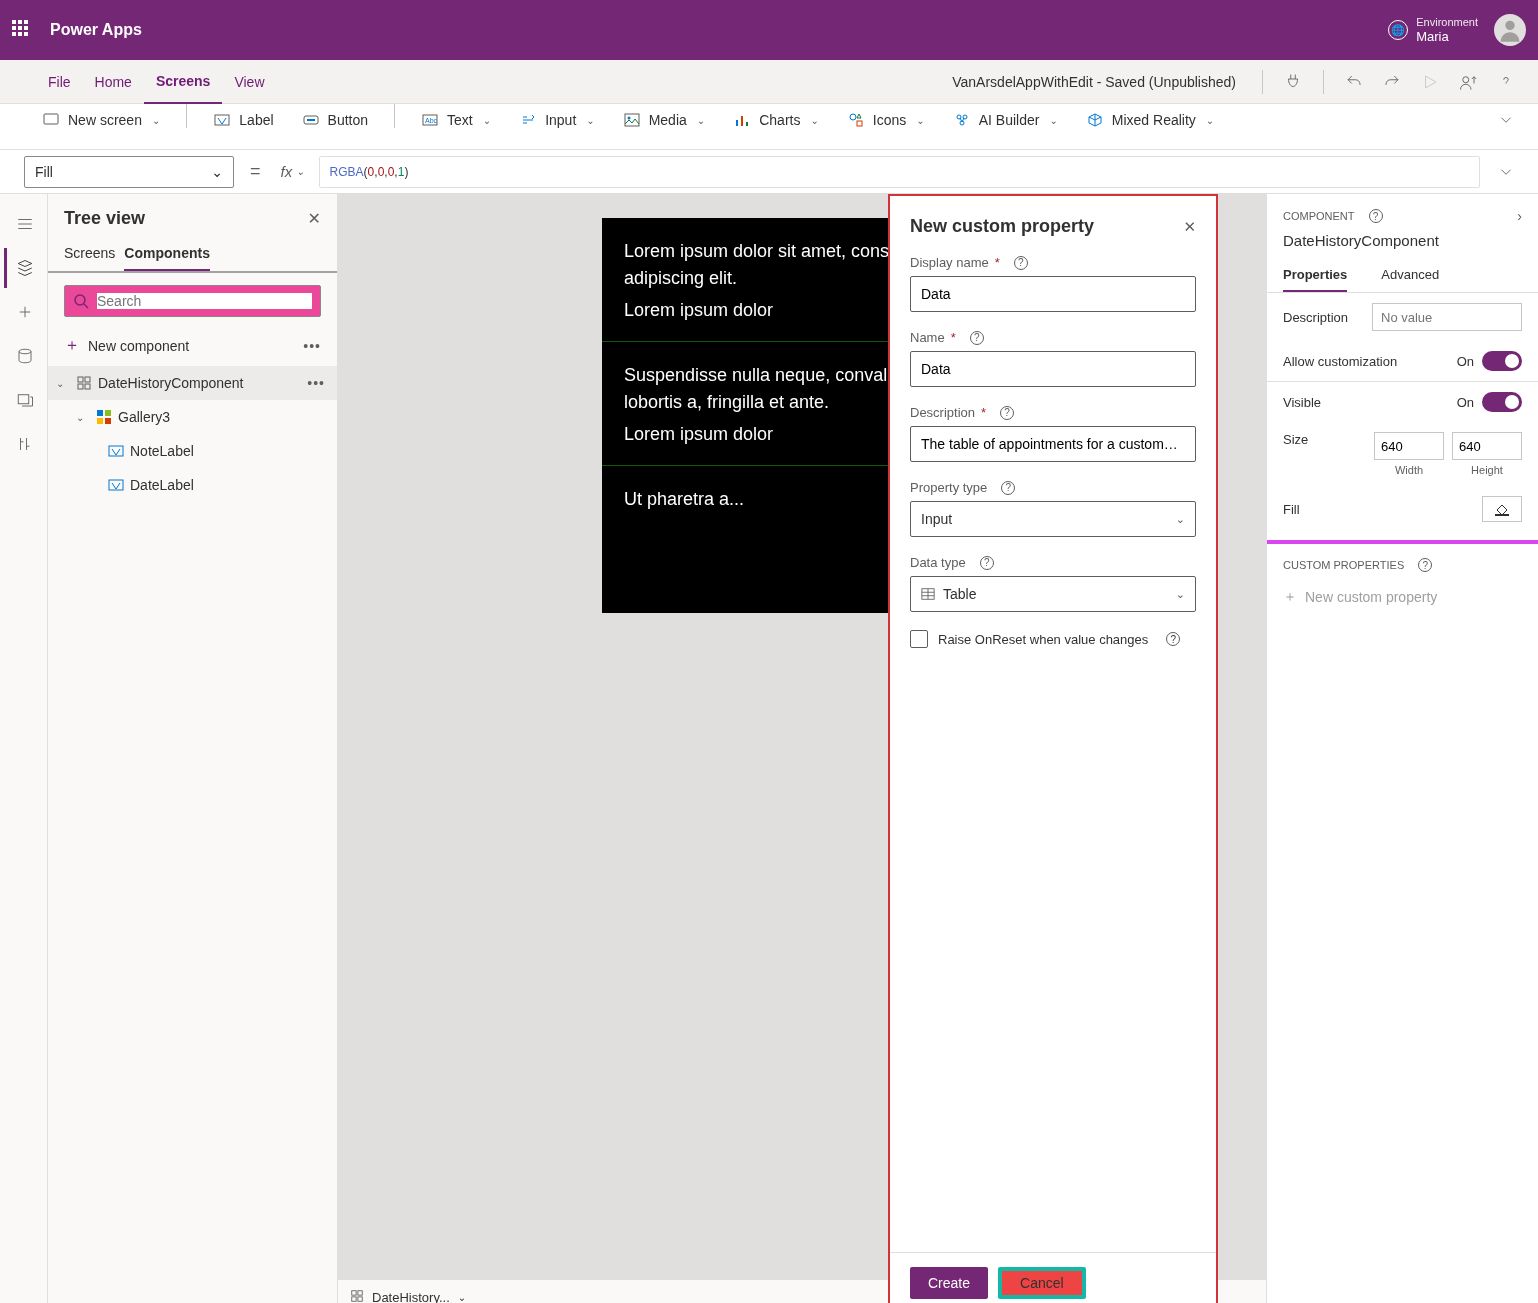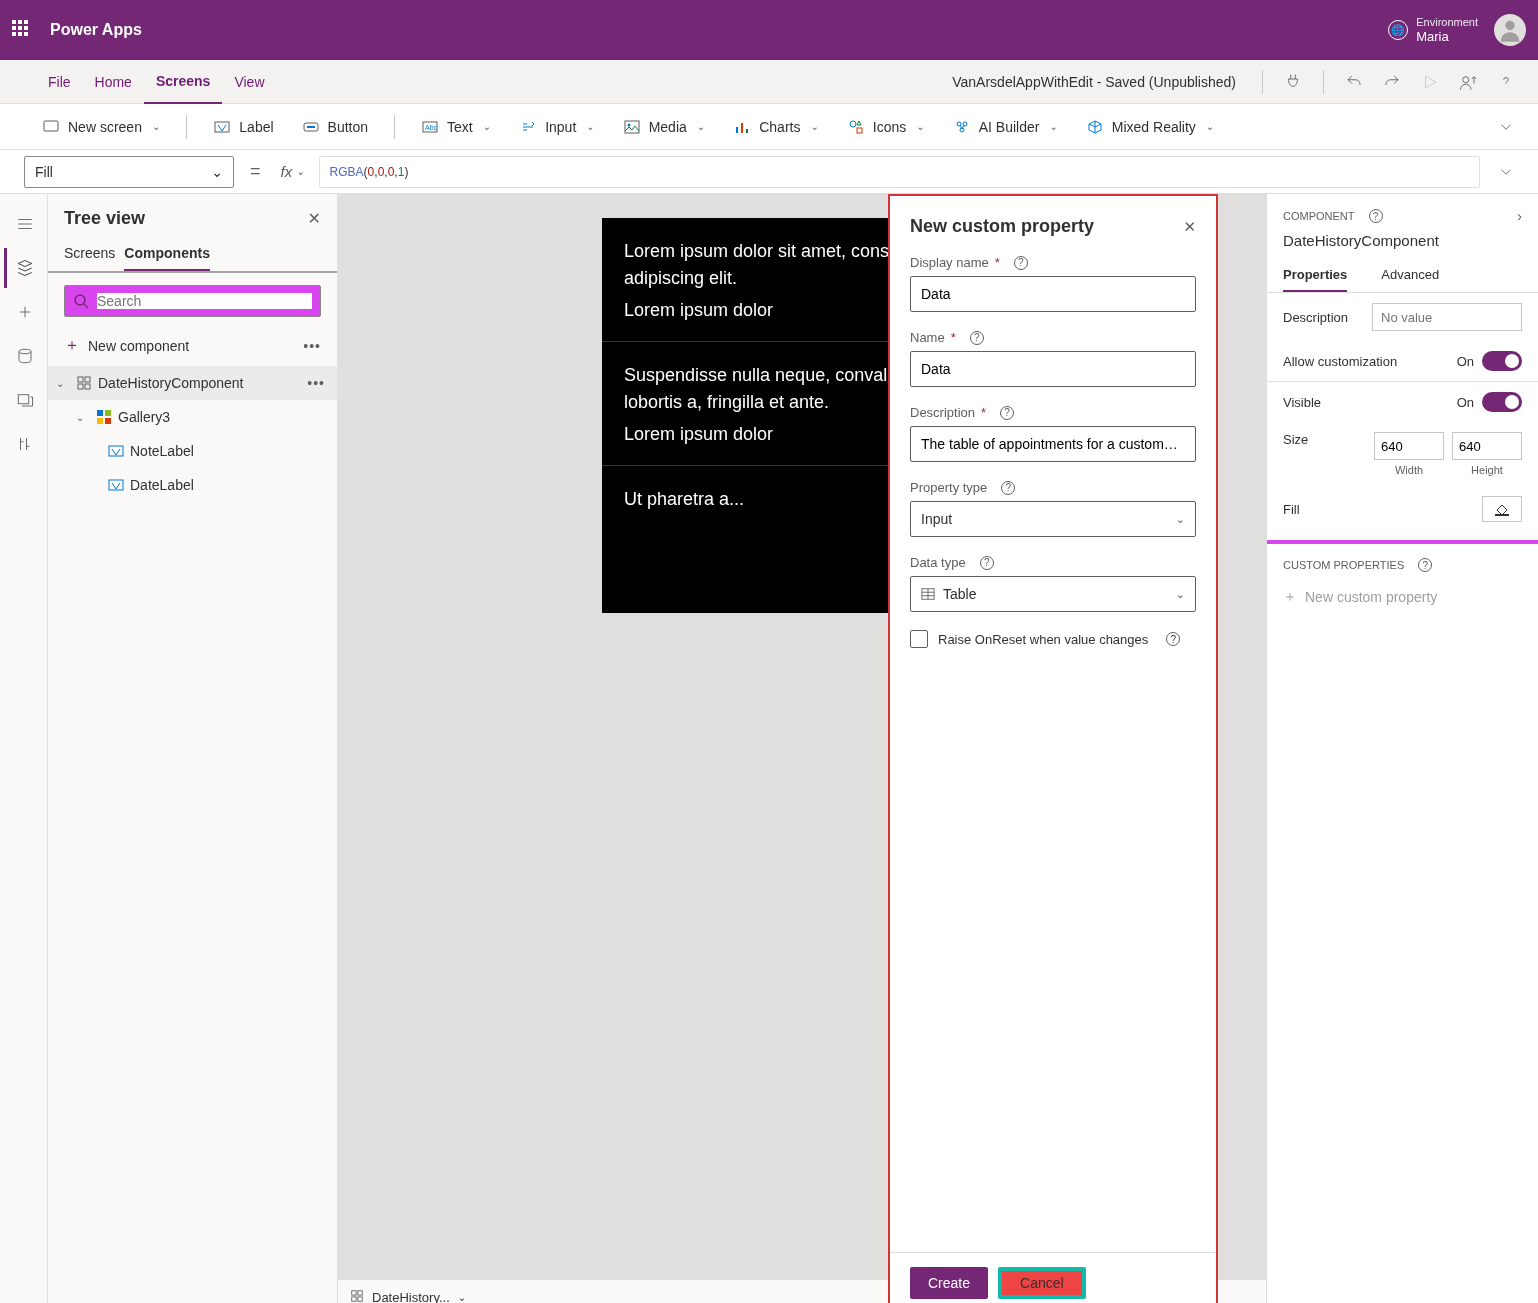--- a/index.html
+++ b/index.html
@@ -23,21 +23,21 @@
 .menu-item { padding: 0 12px; height: 44px; display: flex; align-items: center; cursor: pointer; font-size: 14px; color: #701a75; }
 .menu-item.active { border-bottom: 2px solid #742774; font-weight: 600; }
 .menubar-right { margin-left: auto; display: flex; align-items: center; gap: 6px; }
 .doc-title { font-size: 14px; color: #323130; margin-right: 12px; }
 .divider-v { width: 1px; height: 24px; background: #c8c6c4; margin: 0 8px; }
 .icon-btn { width: 32px; height: 32px; display: flex; align-items: center; justify-content: center; cursor: pointer; color: #605e5c; }
 .icon-btn svg { width: 18px; height: 18px; stroke: currentColor; fill: none; stroke-width: 1.2; }
 .icon-btn.disabled { color: #c8c6c4; }
 
 
-.toolbar { height: 46px; background: #fff; border-bottom: 1px solid #e1dfdd; display: flex; align-items: center; padding: 0 16px 0 32px; gap: 8px; }
+.toolbar { height: 46px; background: #fff; border-bottom: 1px solid #e1dfdd; display: flex; padding: 0 16px 0 32px; gap: 8px; }
 .tool-btn { height: 32px; display: flex; align-items: center; padding: 0 10px; cursor: pointer; font-size: 14px; gap: 8px; color: #323130; }
 .tool-btn .ticon { width: 18px; height: 18px; display: flex; align-items: center; justify-content: center; }
 .tool-btn .ticon svg { width: 16px; height: 16px; }
 .tool-btn .chev { font-size: 10px; color: #605e5c; margin-left: 2px; }
 .toolbar .expand { margin-left: auto; }
 
 
 .formulabar { height: 44px; background: #fff; border-bottom: 1px solid #e1dfdd; display: flex; align-items: center; padding: 0 16px 0 24px; gap: 10px; }
 .prop-select { width: 210px; height: 32px; border: 1px solid #8a8886; border-radius: 2px; background: #fff; display: flex; align-items: center; padding: 0 10px; justify-content: space-between; font-size: 14px; }
 .eq { font-size: 18px; color: #605e5c; padding: 0 6px; }
@@ -58,21 +58,21 @@
 .rail-btn svg { width: 18px; height: 18px; stroke: currentColor; fill: none; stroke-width: 1.2; }
 
 
 .tree-panel { width: 290px; background: #faf9f8; border-right: 1px solid #e1dfdd; display: flex; flex-direction: column; }
 .tree-hdr { padding: 14px 16px 8px; display: flex; align-items: center; }
 .tree-hdr h2 { font-size: 18px; font-weight: 600; flex: 1; }
 .tree-close { cursor: pointer; font-size: 16px; color: #605e5c; }
 .tree-tabs { display: flex; padding: 0 16px; border-bottom: 2px solid #a3a3a3; gap: 9px; }
 .tree-tab { padding: 8px 0; font-size: 14px; cursor: pointer; }
 .tree-tab.active { border-bottom: 2px solid #742774; font-weight: 600; }
-.search-box { margin: 12px 16px; height: 32px; border: 1px solid #8a8886; border-radius: 2px; background: #d946ef; display: flex; align-items: center; padding: 0 8px; gap: 8px; }
+.search-box { margin: 12px 16px; height: 32px; border: 1px solid #8a8886; border-radius: 2px; background: #ec4899; display: flex; align-items: center; padding: 0 8px; gap: 8px; }
 .search-box input { border: none; outline: none; flex: 1; font-size: 14px; }
 .search-box .sicon { color: #742774; width: 16px; height: 16px; }
 .new-comp-row { padding: 6px 16px 10px; display: flex; align-items: center; gap: 8px; color: #323130; cursor: pointer; position: relative; }
 .new-comp-row .more { position: absolute; right: 16px; color: #605e5c; letter-spacing: 1px; }
 .tree-list { flex: 1; overflow: auto; }
 .tree-item { height: 34px; display: flex; align-items: center; padding-left: 8px; cursor: pointer; gap: 6px; font-size: 14px; }
 .tree-item.selected { background: #edebe9; }
 .tree-item .chev2 { width: 14px; color: #605e5c; font-size: 10px; }
 .tree-item .ticon2 { width: 16px; height: 16px; display: flex; align-items: center; justify-content: center; }
 .tree-item .more2 { margin-left: auto; margin-right: 12px; color: #605e5c; letter-spacing: 1px; }

